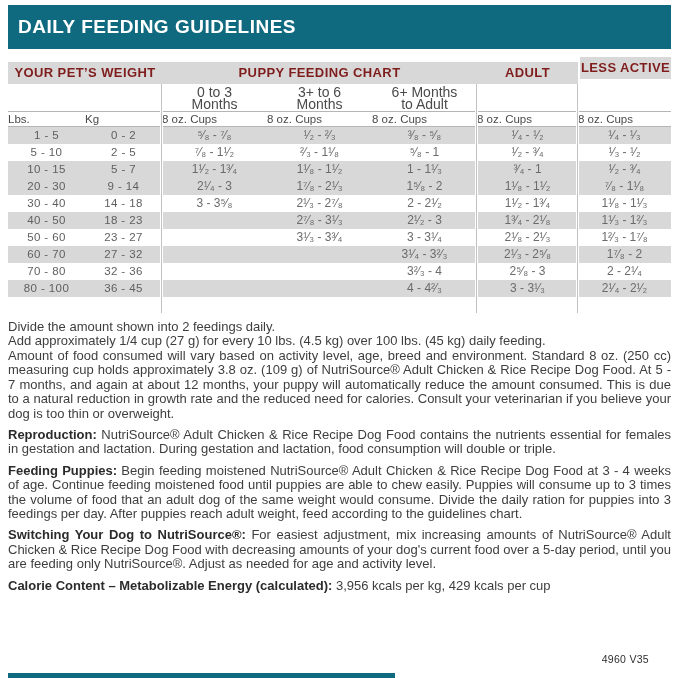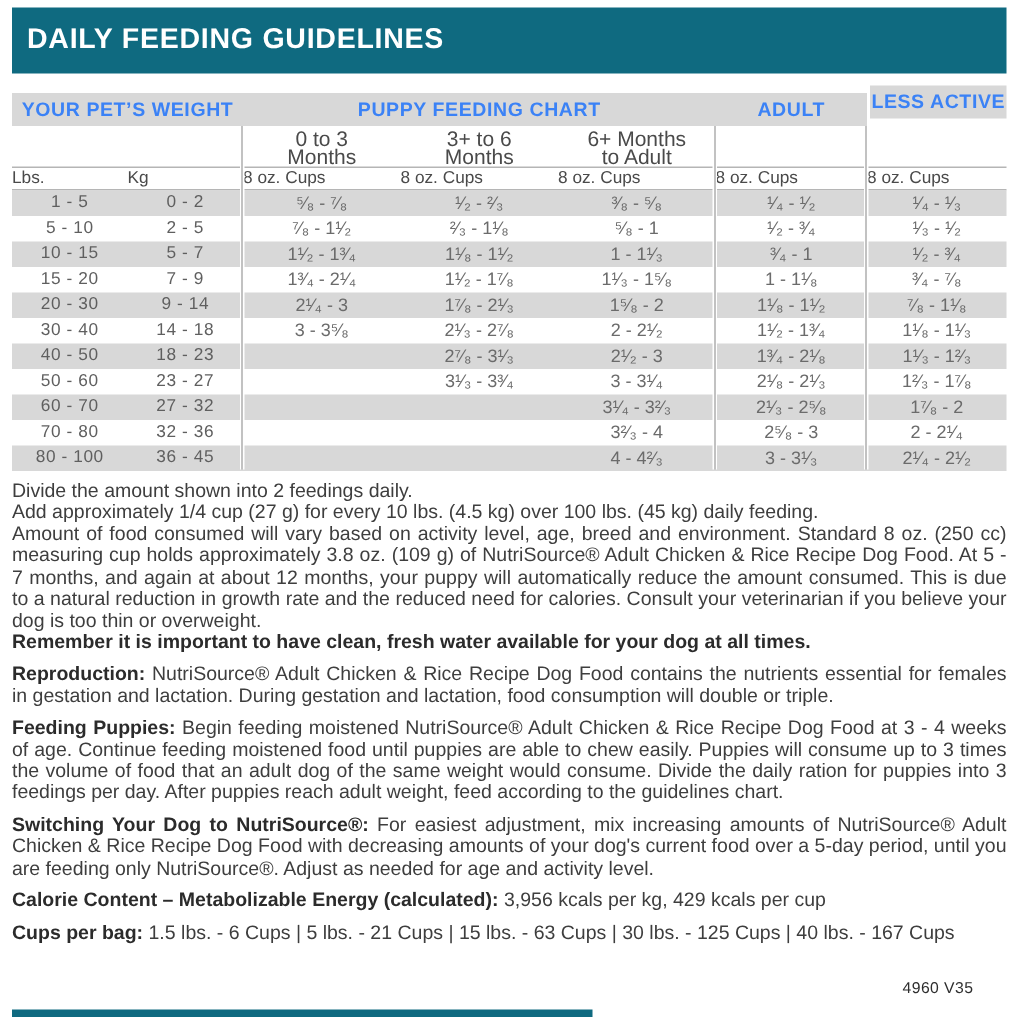--- a/index.html
+++ b/index.html
@@ -15,21 +15,21 @@
   }
   .banner-title { color:#ffffff; font-size:19px; font-weight:bold; letter-spacing:0.5px; }
 
   
   .ftable { position:absolute; left:8px; top:62px; width:663px; height:251px; }
   .ghead { position:relative; height:22px; }
   .gband { position:absolute; left:0; top:0; width:570px; height:22px; background:#D8D8D8; }
   .gband-less { position:absolute; left:572px; top:-5px; width:91px; height:22px; background:#D8D8D8; }
   .glabel {
     position:absolute; top:0; height:22px; line-height:22px; text-align:center;
-    font-size:13px; font-weight:bold; color:#3b82f6; letter-spacing:0.4px;
+    font-size:13px; font-weight:bold; color:#7f1d1d; letter-spacing:0.4px;
   }
   .gl-weight { left:0; width:154px; }
   .gl-puppy  { left:154px; width:315px; }
   .gl-adult  { left:469px; width:101px; }
   .gl-less   { left:572px; width:91px; top:-5px; }
 
   .mrow { position:relative; height:27px; background:#ffffff; }
   .mcell {
     position:absolute; top:1px; text-align:center; font-size:14px; line-height:12px;
     color:#4a4a4a; display:flex; align-items:center; justify-content:center; height:25px;
@@ -132,29 +132,20 @@
         </div>
         <div class="t-row stripe">
           <div class="t-cell wt">10 - 15</div>
           <div class="t-cell wt">5 - 7</div>
           <div class="t-cell">1¹⁄₂ - 1³⁄₄</div>
           <div class="t-cell">1¹⁄₈ - 1¹⁄₂</div>
           <div class="t-cell">1 - 1¹⁄₃</div>
           <div class="t-cell">³⁄₄ - 1</div>
           <div class="t-cell">¹⁄₂ - ³⁄₄</div>
         </div>
-        <div class="t-row">
-          <div class="t-cell wt">15 - 20</div>
-          <div class="t-cell wt">7 - 9</div>
-          <div class="t-cell">1³⁄₄ - 2¹⁄₄</div>
-          <div class="t-cell">1¹⁄₂ - 1⁷⁄₈</div>
-          <div class="t-cell">1¹⁄₃ - 1⁵⁄₈</div>
-          <div class="t-cell">1 - 1¹⁄₈</div>
-          <div class="t-cell">³⁄₄ - ⁷⁄₈</div>
-        </div>
         <div class="t-row stripe">
           <div class="t-cell wt">20 - 30</div>
           <div class="t-cell wt">9 - 14</div>
           <div class="t-cell">2¹⁄₄ - 3</div>
           <div class="t-cell">1⁷⁄₈ - 2¹⁄₃</div>
           <div class="t-cell">1⁵⁄₈ - 2</div>
           <div class="t-cell">1¹⁄₈ - 1¹⁄₂</div>
           <div class="t-cell">⁷⁄₈ - 1¹⁄₈</div>
         </div>
         <div class="t-row">
@@ -215,25 +206,23 @@
 
     <div class="vline vl-1"></div>
     <div class="vline vl-2"></div>
     <div class="vline vl-3"></div>
   </div>
 
   <div class="textblock">
     <div class="line">Divide the amount shown into 2 feedings daily.</div>
     <div class="line">Add approximately 1/4 cup (27 g) for every 10 lbs. (4.5 kg) over 100 lbs. (45 kg) daily feeding.</div>
     <div class="para">Amount of food consumed will vary based on activity level, age, breed and environment. Standard 8 oz. (250 cc) measuring cup holds approximately 3.8 oz. (109 g) of NutriSource® Adult Chicken &amp; Rice Recipe Dog Food. At 5 - 7 months, and again at about 12 months, your puppy will automatically reduce the amount consumed. This is due to a natural reduction in growth rate and the reduced need for calories. Consult your veterinarian if you believe your dog is too thin or overweight.</div>
-    <div class="boldline">Remember it is important to have clean, fresh water available for your dog at all times.</div>
     <div id="sections">
         <div class="section"><b>Reproduction:</b><span> NutriSource® Adult Chicken &amp; Rice Recipe Dog Food contains the nutrients essential for females in gestation and lactation. During gestation and lactation, food consumption will double or triple.</span></div>
         <div class="section"><b>Feeding Puppies:</b><span> Begin feeding moistened NutriSource® Adult Chicken &amp; Rice Recipe Dog Food at 3 - 4 weeks of age. Continue feeding moistened food until puppies are able to chew easily. Puppies will consume up to 3 times the volume of food that an adult dog of the same weight would consume. Divide the daily ration for puppies into 3 feedings per day. After puppies reach adult weight, feed according to the guidelines chart.</span></div>
         <div class="section"><b>Switching Your Dog to NutriSource®:</b><span> For easiest adjustment, mix increasing amounts of NutriSource® Adult Chicken &amp; Rice Recipe Dog Food with decreasing amounts of your dog's current food over a 5-day period, until you are feeding only NutriSource®. Adjust as needed for age and activity level.</span></div>
         <div class="section"><b>Calorie Content – Metabolizable Energy (calculated):</b><span> 3,956 kcals per kg, 429 kcals per cup</span></div>
-        <div class="section"><b>Cups per bag:</b><span> 1.5 lbs. - 6 Cups  |  5 lbs. - 21 Cups  |  15 lbs. -  63 Cups  |  30 lbs. -  125 Cups  |  40 lbs. - 167 Cups</span></div>
       </div>
   </div>
 
   <div class="doc-code">4960 V35</div>
   <div class="bottom-strip"></div>
 </div>
 
 </body></html>

